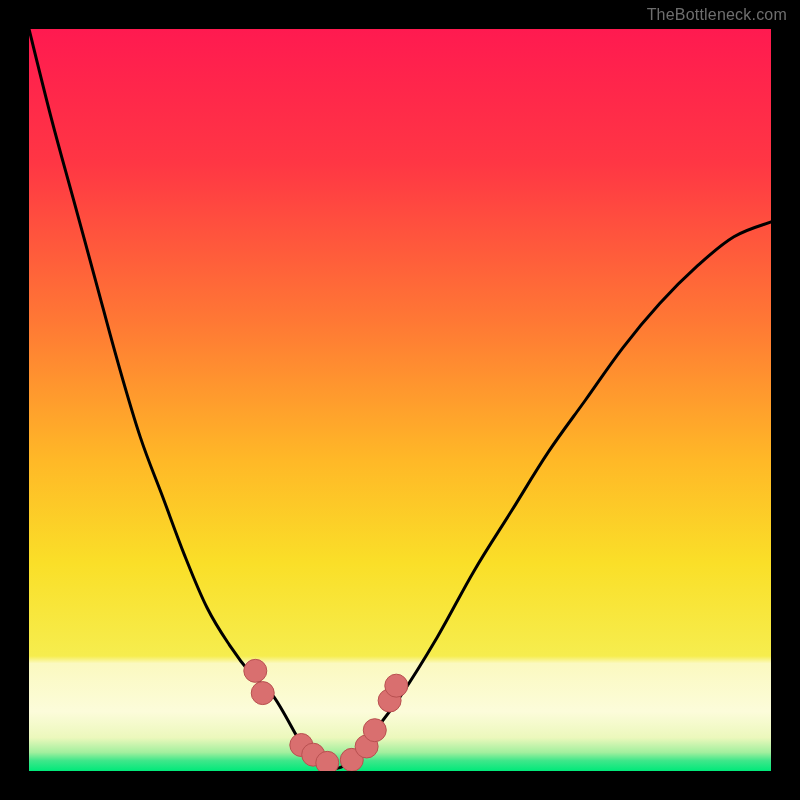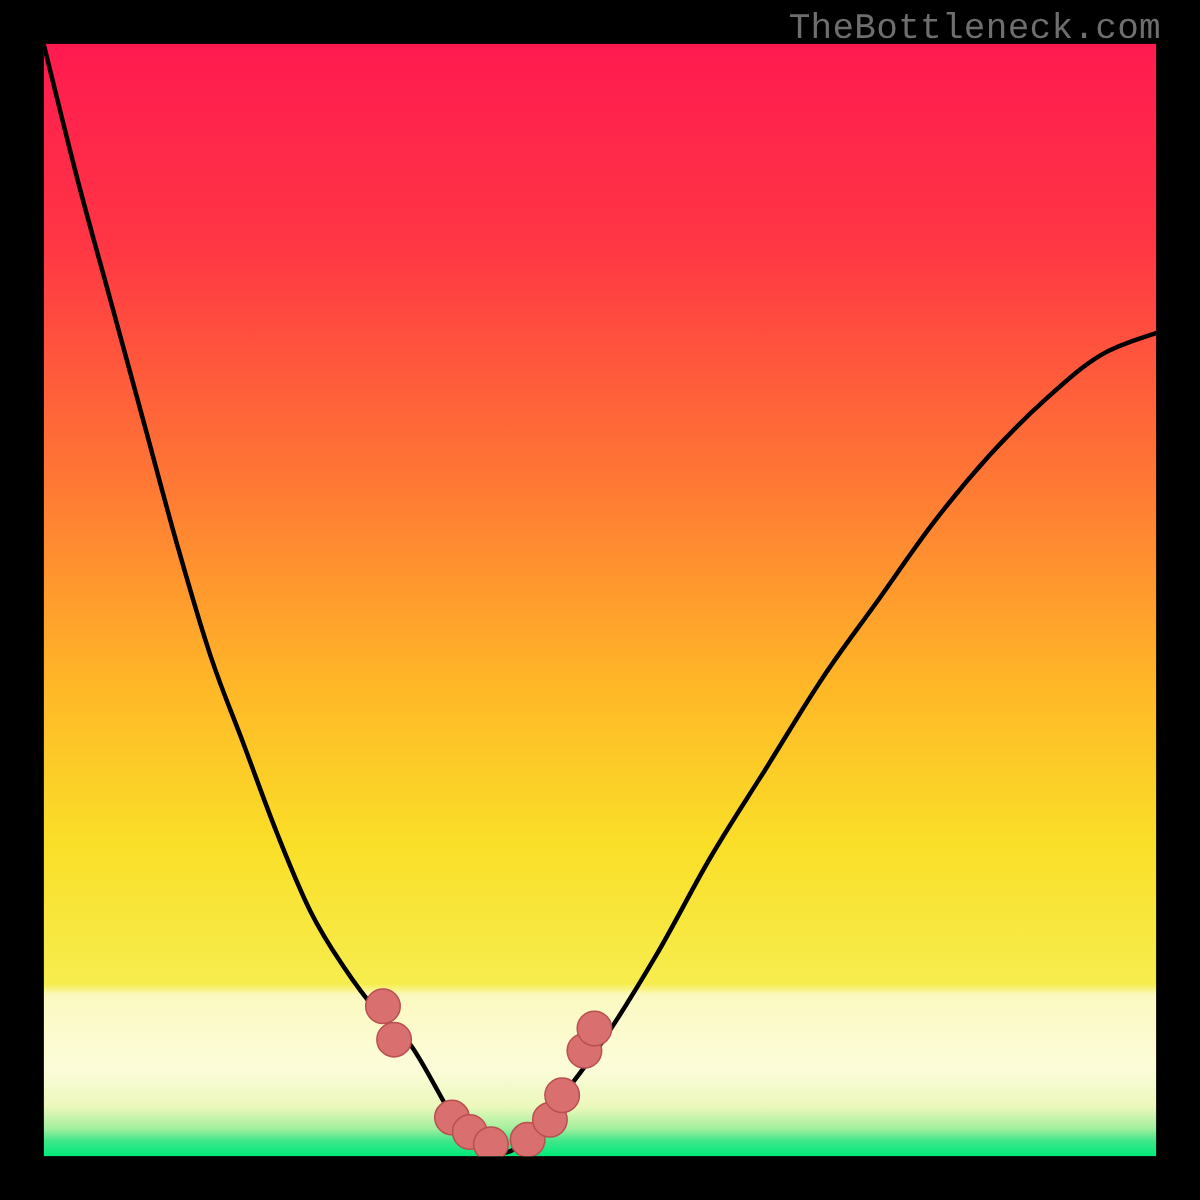--- a/index.html
+++ b/index.html
@@ -22,23 +22,23 @@
     position: absolute;
     left: 29px;
     top: 29px;
     width: 742px;
     height: 742px;
     overflow: hidden;
   }
   .watermark {
     position: absolute;
     top: 6px;
-    right: 26px;
-    font-family: Liberation Mono, monospace;
-    font-size: 24px;
+    right: 13px;
+    font-family: Liberation Sans, sans-serif;
+    font-size: 16px;
     font-weight: 500;
     color: #6e6e6e;
     letter-spacing: 0.2px;
   }
   svg {
     display: block;
   }
 </style>
 </head>
 <body>

